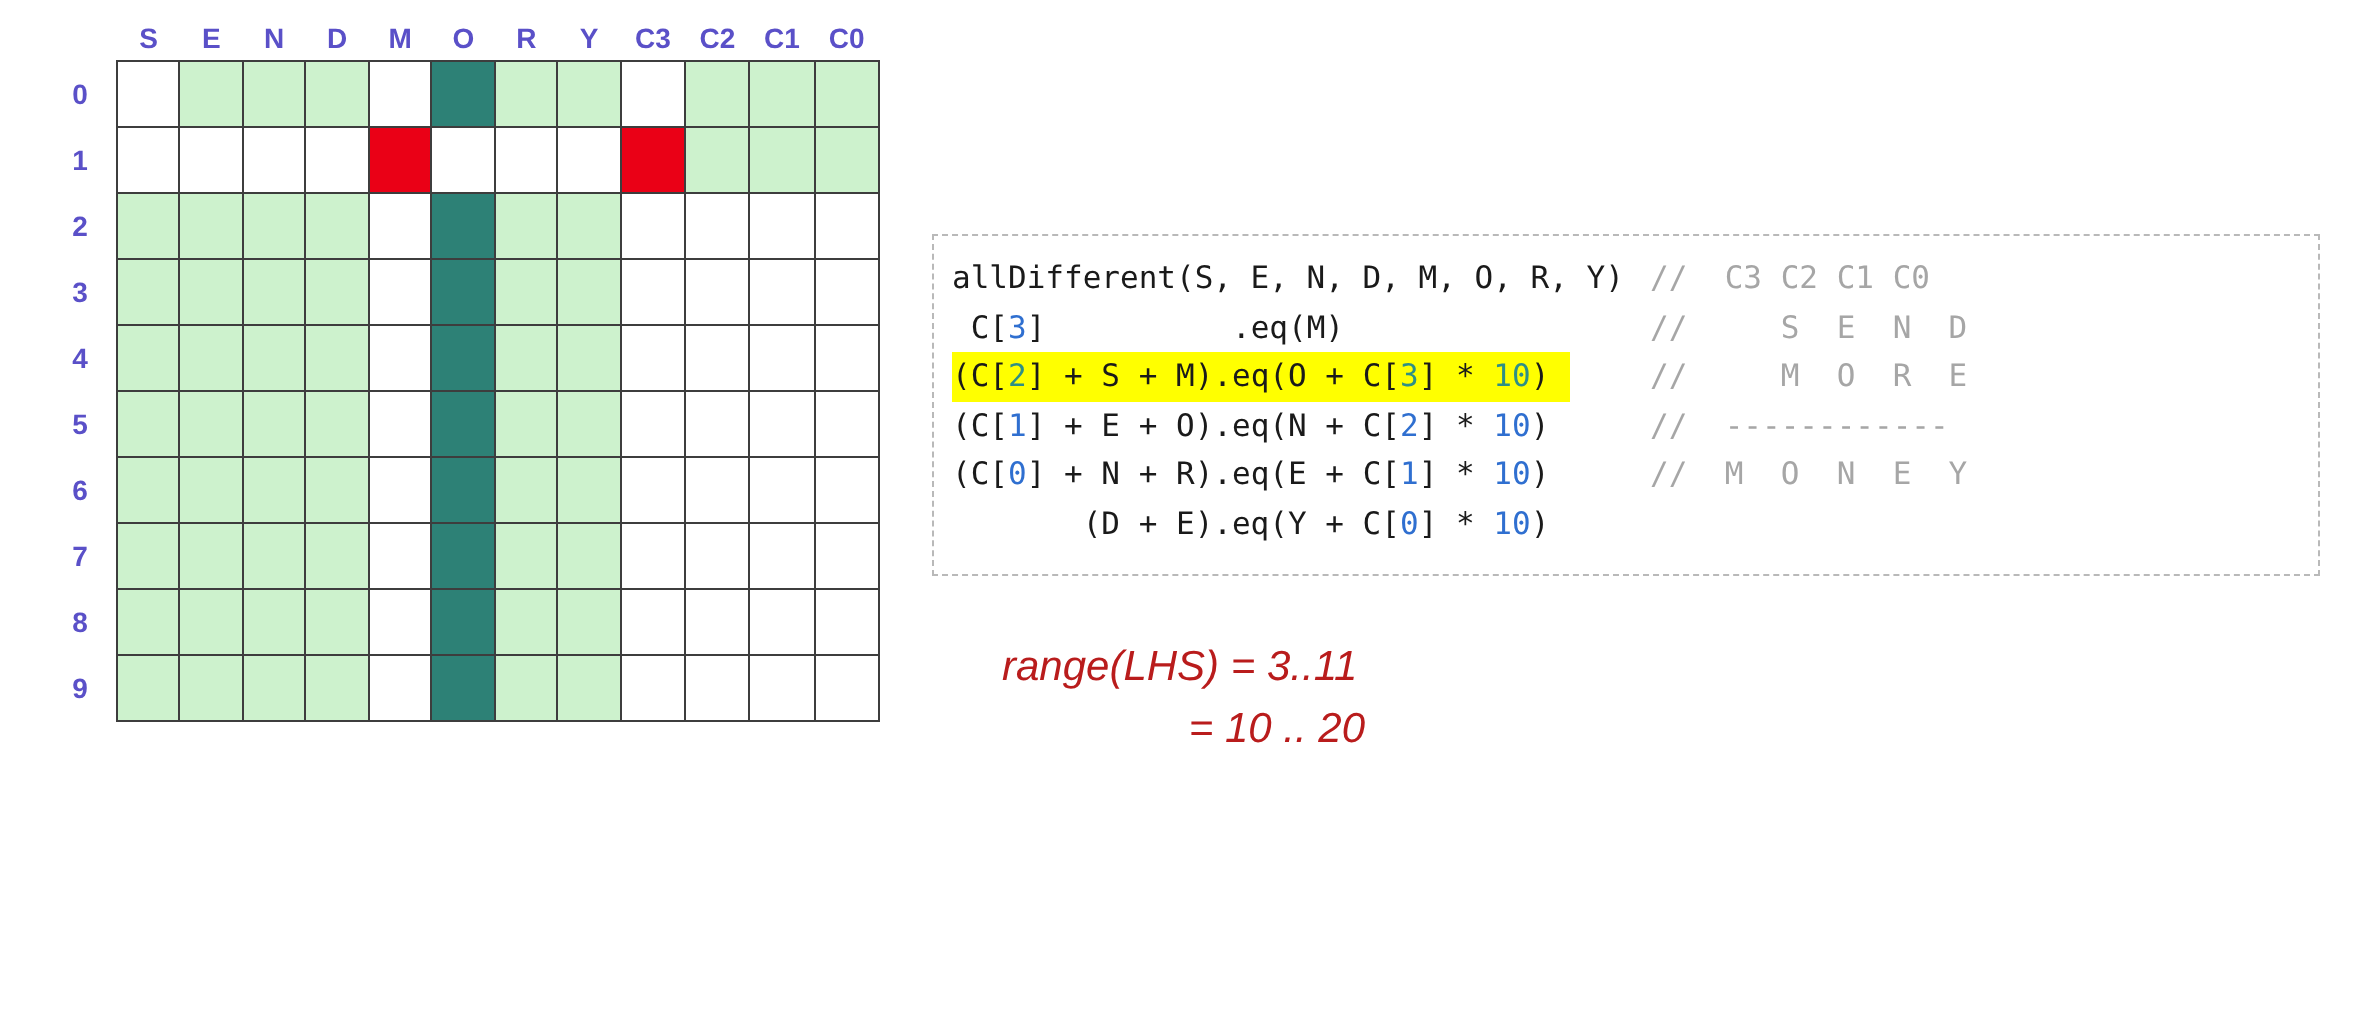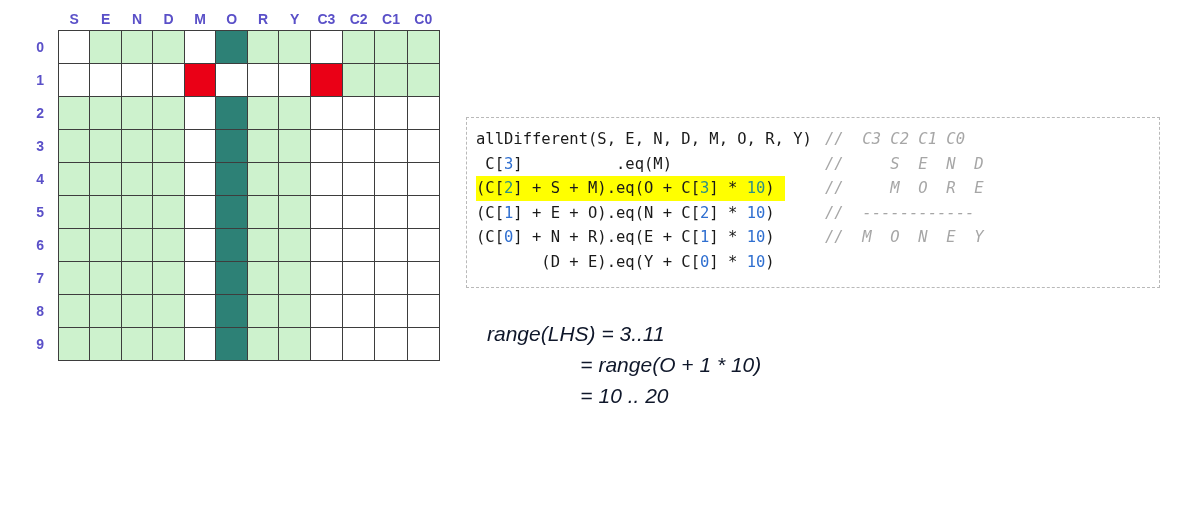--- a/index.html
+++ b/index.html
@@ -110,34 +110,33 @@
   .code-line .codepart.hl {
     background: #ffff00;
     width: auto;
     padding-right: 10px;
   }
   .hl-wrap { display: inline-block; width: 349px; white-space: pre; }
   .num { color: #2f6fd0; }
   .num-t { color: #2e8f86; }
   .cmt {
     color: #a6a6a6;
-    font-style: italic;
     white-space: pre;
   }
 
   
   #range-block {
     position: absolute;
-    left: 487px;
+    left: 501px;
     top: 318px;
     font-family: "Liberation Sans", sans-serif;
     font-style: italic;
     font-size: 21px;
     line-height: 31px;
-    color: #0f172a;
+    color: #b91c1c;
     white-space: pre;
   }
   #range-block .rline { display: block; white-space: pre; }
 </style>
 </head>
 <body>
 
 <div id="domain-grid-panel">
   <table class="domain-grid">
     <thead>
@@ -309,13 +308,13 @@
           <td class="cell c-white"></td>
         </tr>
       </tbody>
   </table>
 </div>
 
 <div id="code-box">
   <div class="code-lines" id="code-lines"><div class="code-line"><span class="codepart"><span>allDifferent(S, E, N, D, M, O, R, Y)</span></span><span class="cmt">//  C3 C2 C1 C0</span></div><div class="code-line"><span class="codepart"><span> C[</span><span class="num">3</span><span>]          .eq(M)</span></span><span class="cmt">//     S  E  N  D</span></div><div class="code-line"><span class="hl-wrap"><span class="codepart hl"><span>(C[</span><span class="num-t">2</span><span>] + S + M).eq(O + C[</span><span class="num-t">3</span><span>] * </span><span class="num-t">10</span><span>)</span></span></span><span class="cmt">//     M  O  R  E</span></div><div class="code-line"><span class="codepart"><span>(C[</span><span class="num">1</span><span>] + E + O).eq(N + C[</span><span class="num">2</span><span>] * </span><span class="num">10</span><span>)</span></span><span class="cmt">//  ------------</span></div><div class="code-line"><span class="codepart"><span>(C[</span><span class="num">0</span><span>] + N + R).eq(E + C[</span><span class="num">1</span><span>] * </span><span class="num">10</span><span>)</span></span><span class="cmt">//  M  O  N  E  Y</span></div><div class="code-line"><span class="codepart"><span>       (D + E).eq(Y + C[</span><span class="num">0</span><span>] * </span><span class="num">10</span><span>)</span></span></div></div>
 </div>
 
-<div id="range-block"><div class="rline">range(LHS) = 3..11</div><div class="rline">                = range(O + 1 * 10)</div><div class="rline">                = 10 .. 20</div></div>
+<div id="range-block"><div class="rline">range(LHS) = 3..11</div><div class="rline">                = 10 .. 20</div></div>
 
 </body></html>

